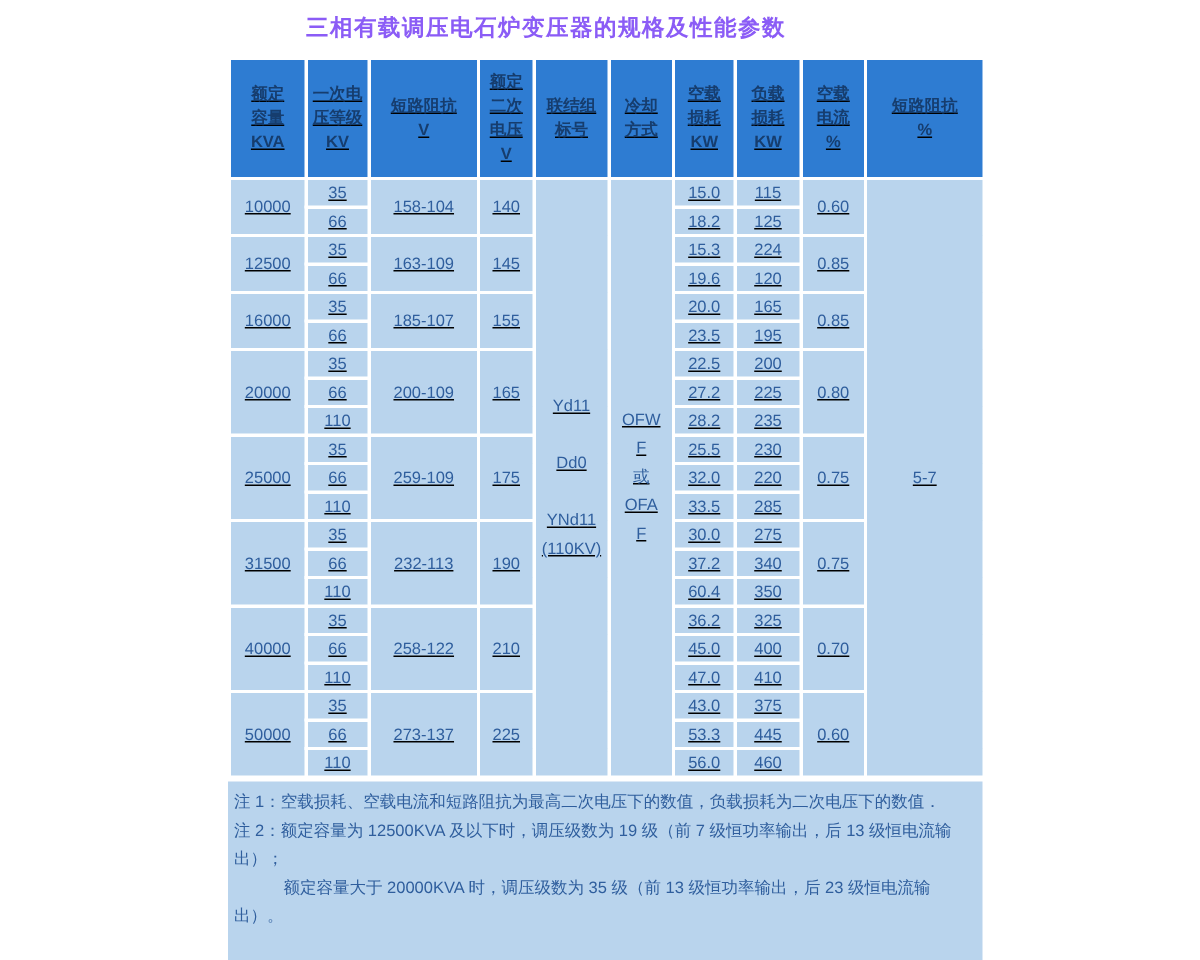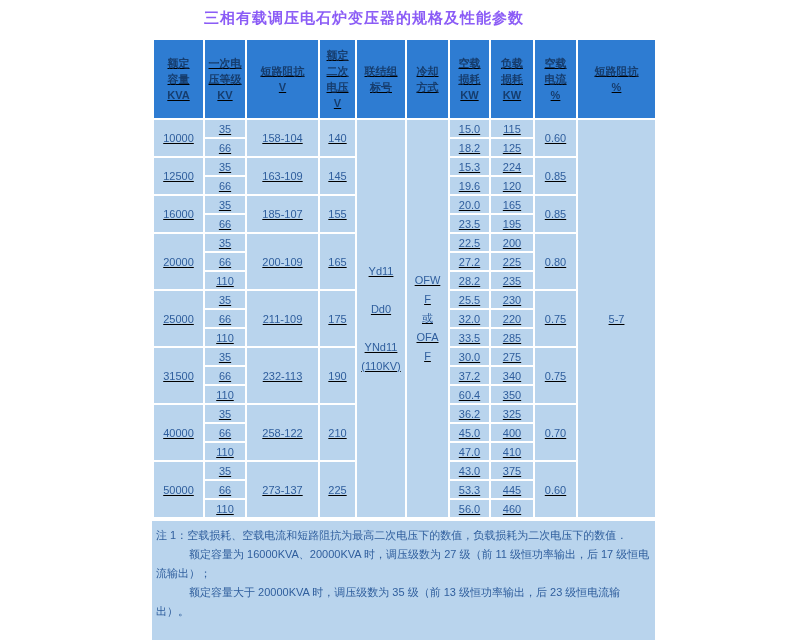--- a/index.html
+++ b/index.html
@@ -177,21 +177,21 @@
           <td>225</td>
         </tr>
         <tr>
           <td>110</td>
           <td>28.2</td>
           <td>235</td>
         </tr>
         <tr>
           <td rowspan="3">25000</td>
           <td>35</td>
-          <td rowspan="3">211-109</td>
+          <td rowspan="3">259-109</td>
           <td rowspan="3">175</td>
           <td>25.5</td>
           <td>230</td>
           <td rowspan="3">0.75</td>
         </tr>
         <tr>
           <td>66</td>
           <td>32.0</td>
           <td>220</td>
         </tr>
@@ -256,15 +256,15 @@
           <td>110</td>
           <td>56.0</td>
           <td>460</td>
         </tr>
       </tbody>
   </table>
 </div>
 
 <div class="notes">
   <p>注 1：空载损耗、空载电流和短路阻抗为最高二次电压下的数值，负载损耗为二次电压下的数值．</p>
-  <p class="indent">额定容量为 16000KVA、20000KVA 时，调压级数为 27 级（前 11 级恒功率输出，后 17 级恒电流输出）；</p>
+  <p>注 2：额定容量为 12500KVA 及以下时，调压级数为 19 级（前 7 级恒功率输出，后 13 级恒电流输出）；</p>
   <p class="indent">额定容量大于 20000KVA 时，调压级数为 35 级（前 13 级恒功率输出，后 23 级恒电流输出）。</p>
 </div>
 
 </body></html>

